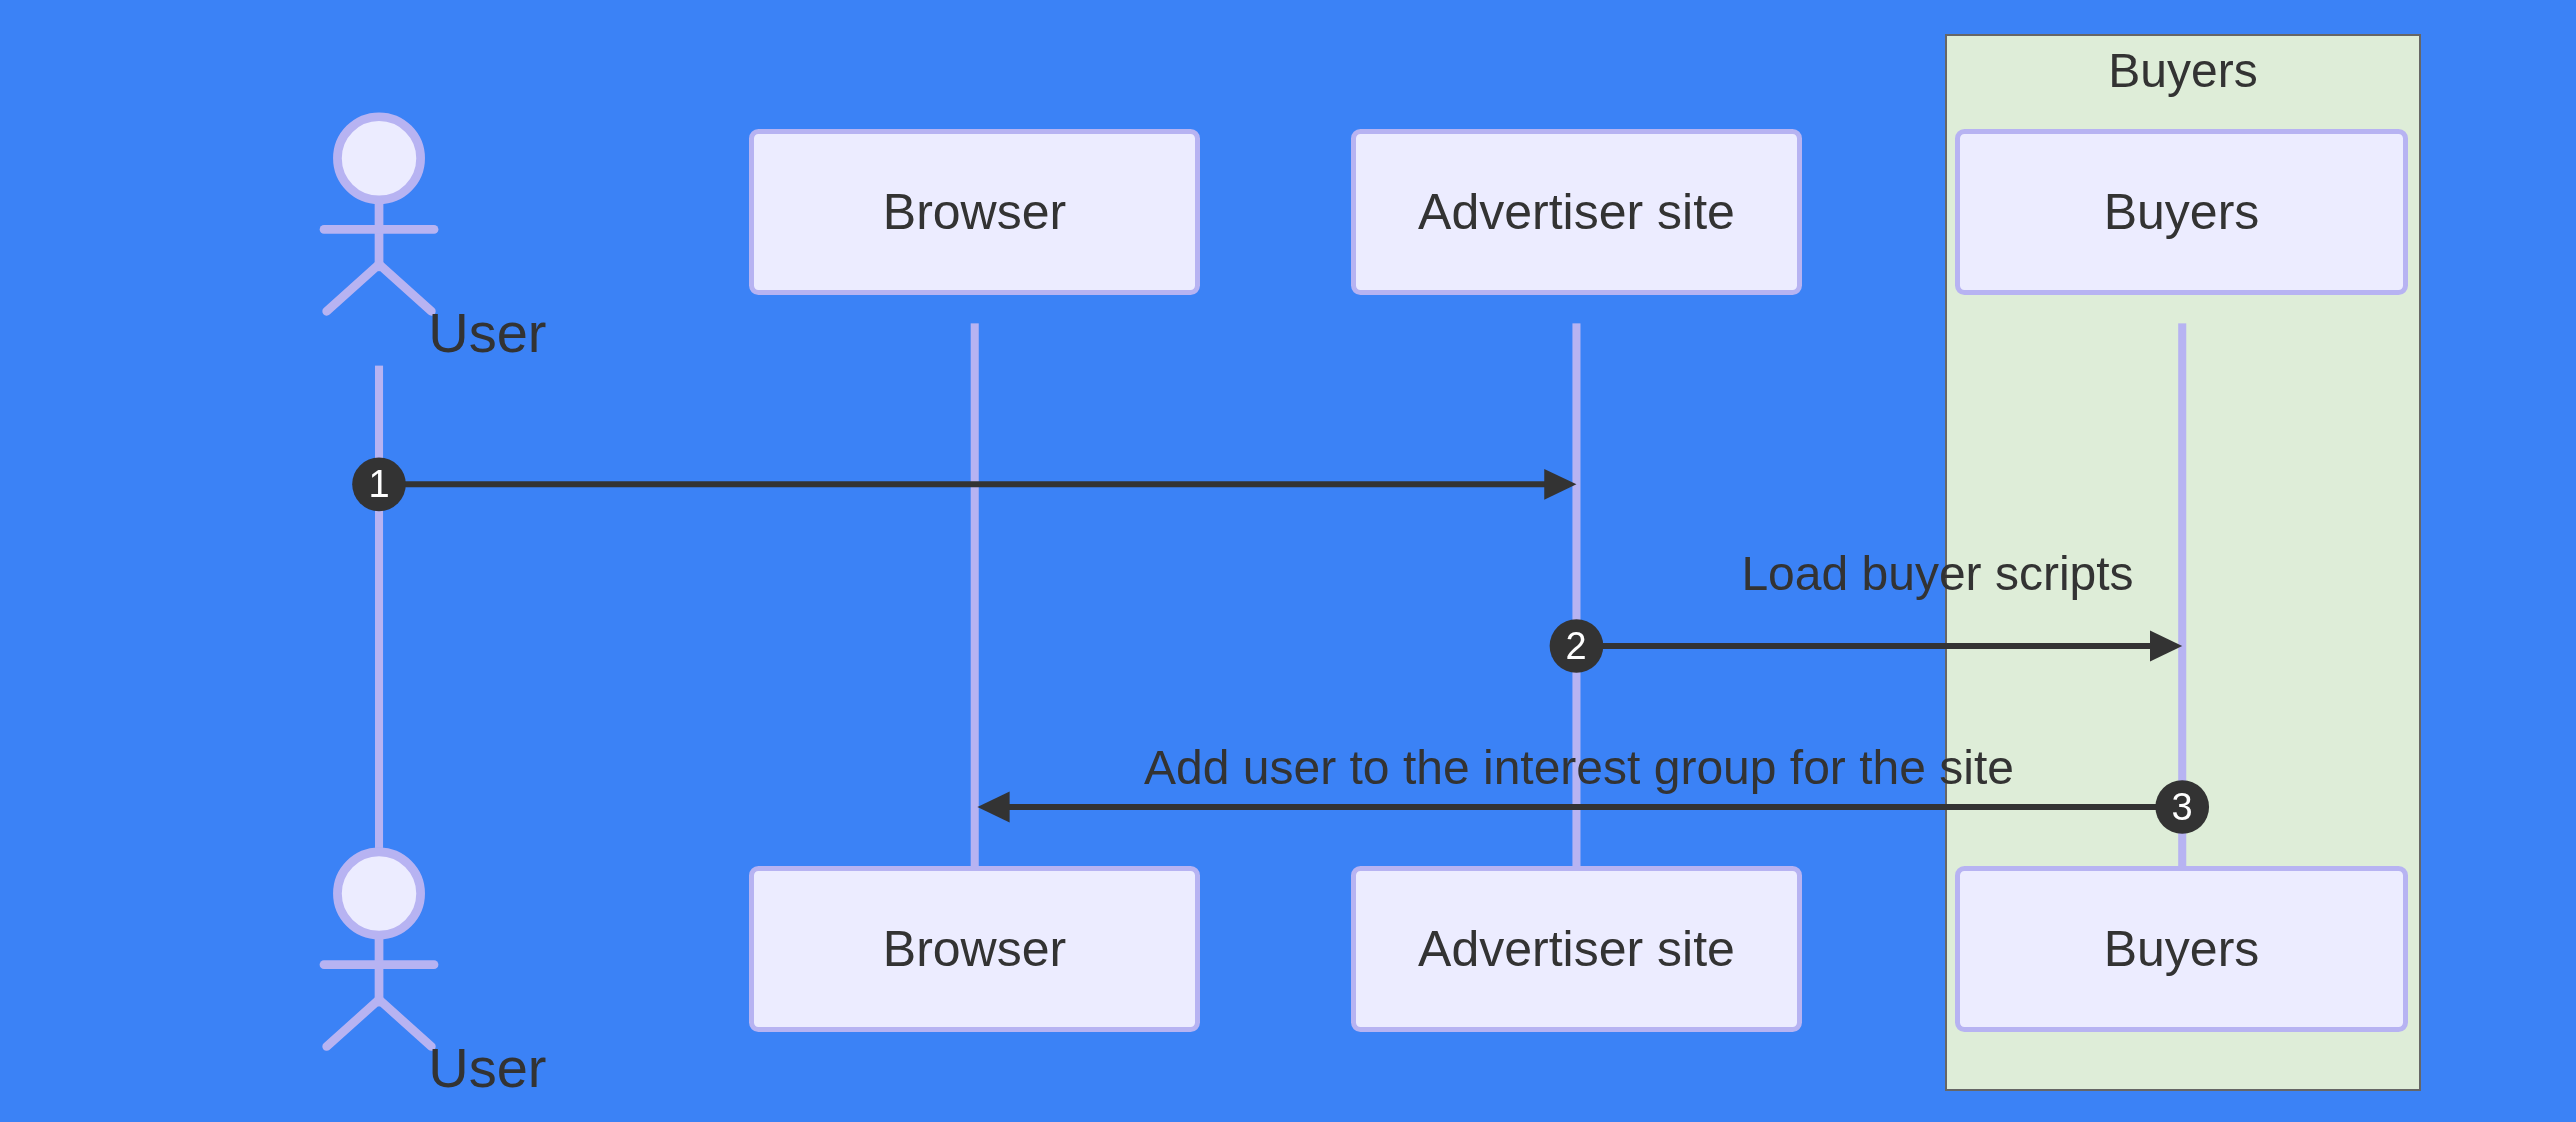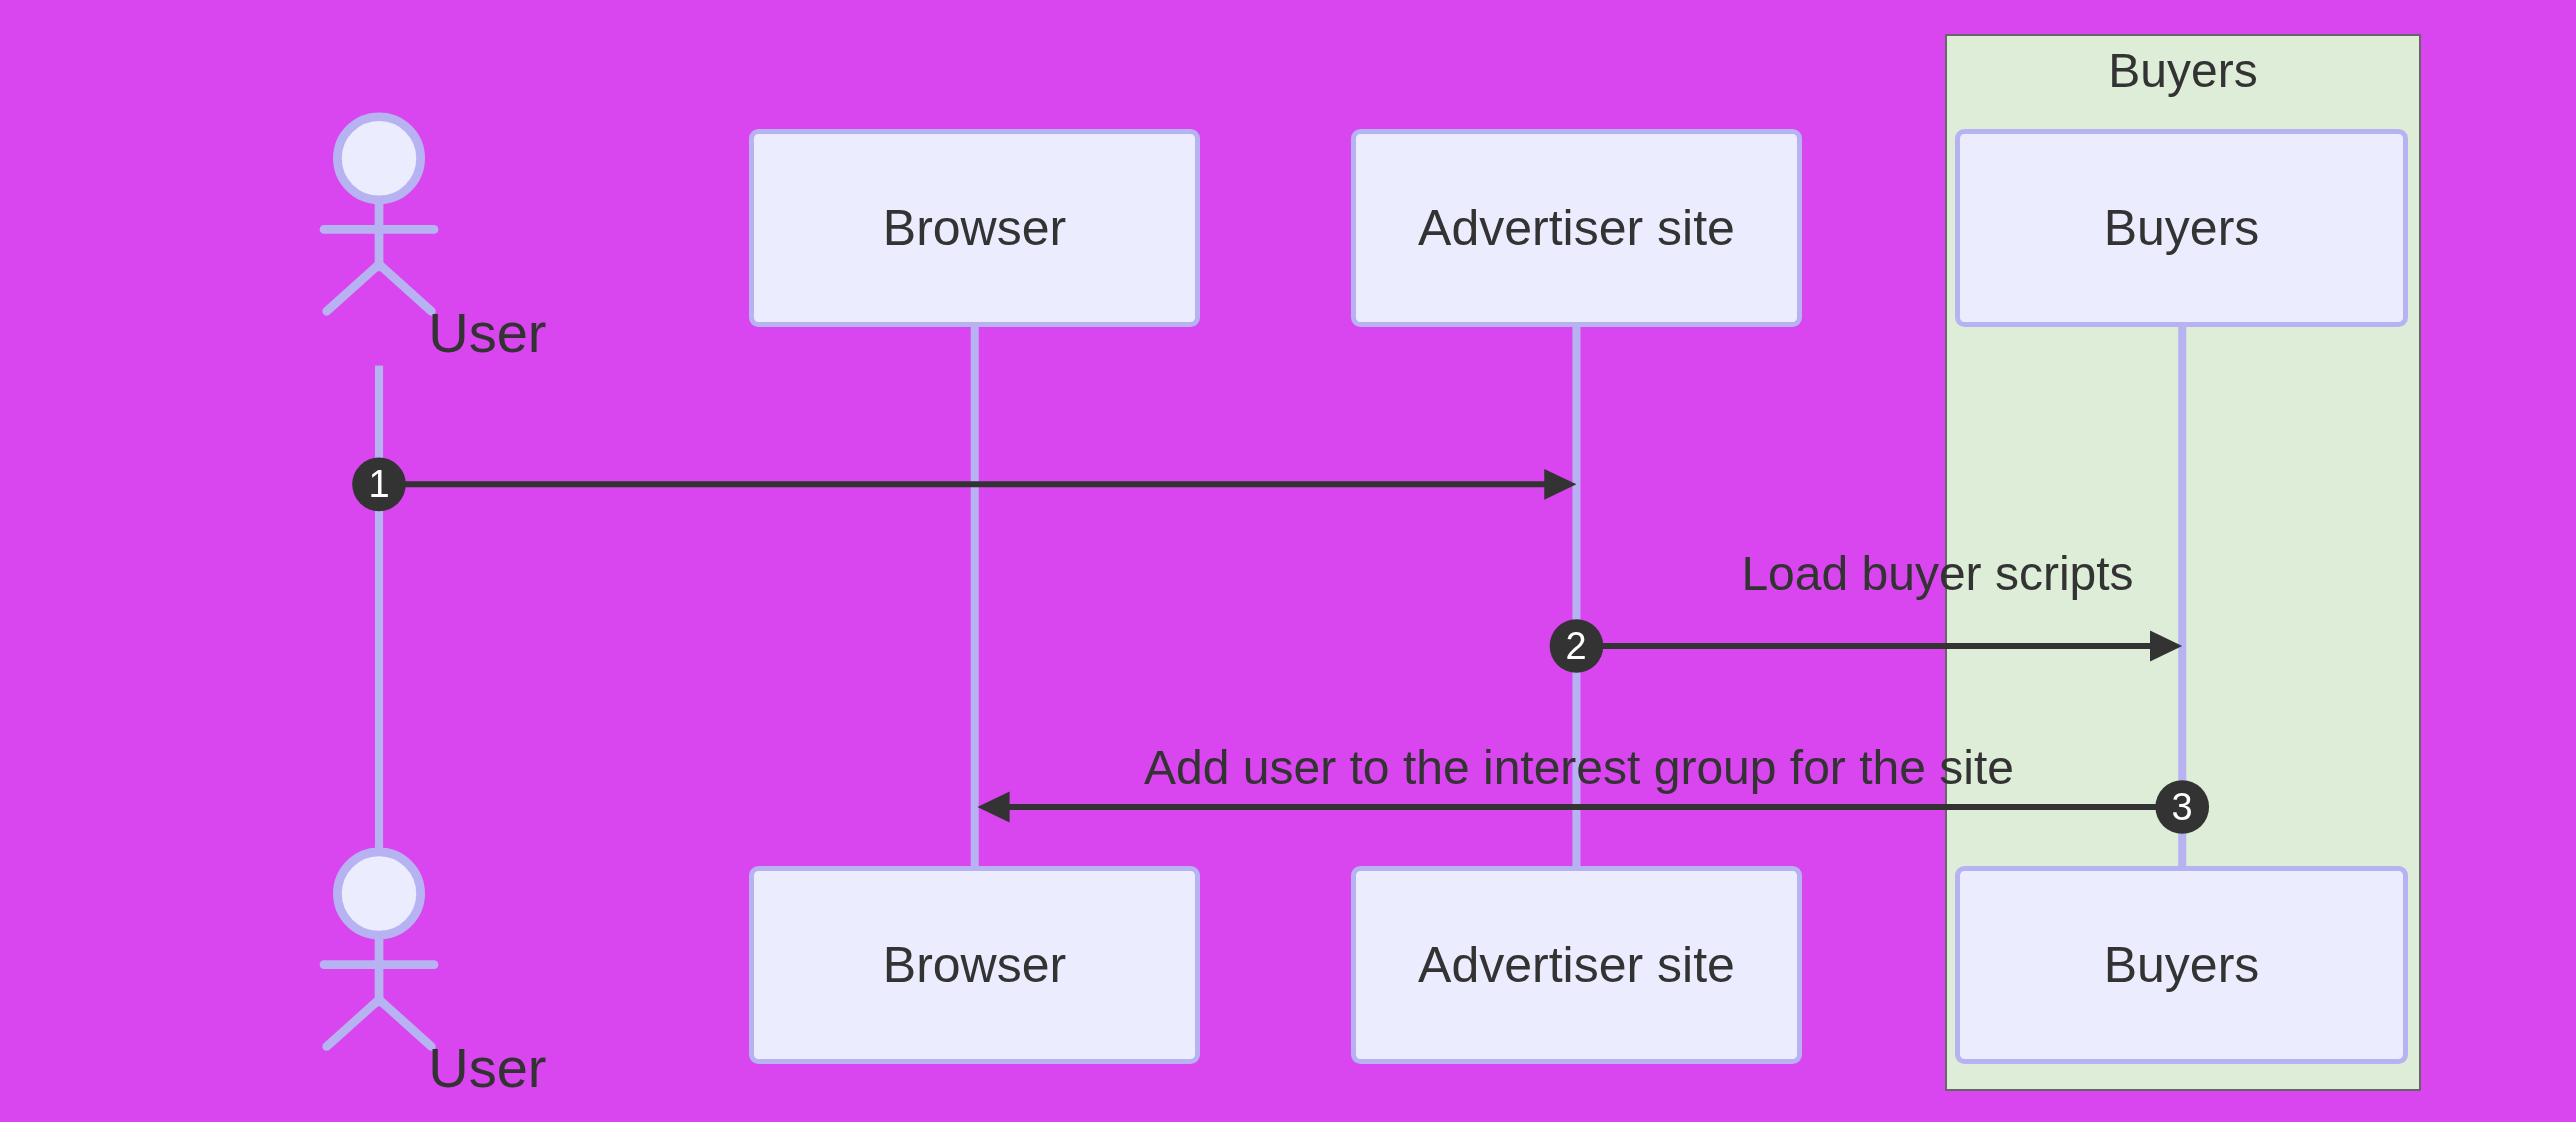--- a/index.html
+++ b/index.html
@@ -1,20 +1,20 @@
 <!DOCTYPE html>
 <html style="font-size:10.7px"><head>
 <meta charset="utf-8">
 <style>
   html, body { margin: 0; padding: 0; background: #ffffff; }
   .canvas {
     position: relative;
     width: 2576px;
     height: 1123px;
-    background: #d946ef;
+    background: #3b82f6;
     font-family: "Liberation Sans", sans-serif;
     color: #333333;
     overflow: hidden;
   }
   .group-box {
     position: absolute;
     left: 1945px; top: 34px;
     width: 476px; height: 1057px;
     background: #DEEDD8;
     border: 2.7px solid #666666;
@@ -31,21 +31,21 @@
     z-index: 4;
   }
   .shape-layer {
     position: absolute;
     left: 0; top: 0;
     width: 2576px; height: 1123px;
     z-index: 2;
   }
   .pbox {
     position: absolute;
-    width: 451px; height: 198px;
+    width: 451px; height: 166px;
     background: #ECECFF;
     border: 5.4px solid #B7B3F2;
     border-radius: 9.4px;
     box-sizing: border-box;
     display: flex;
     align-items: center;
     justify-content: center;
     font-size: 50px;
     z-index: 3;
   }

